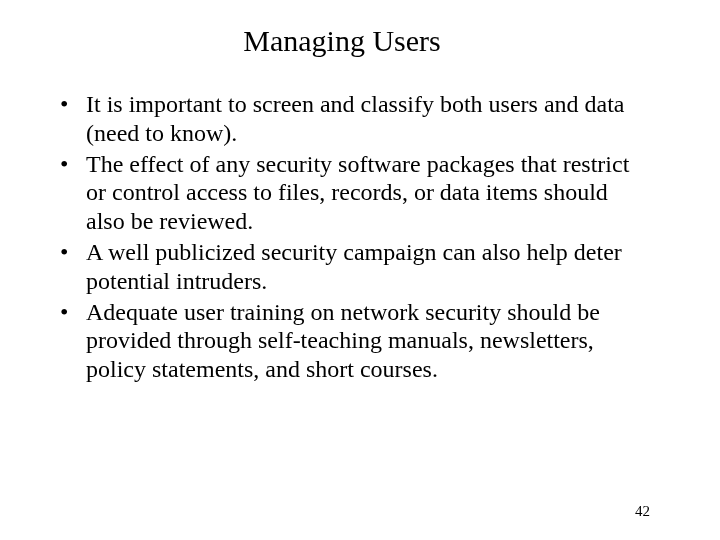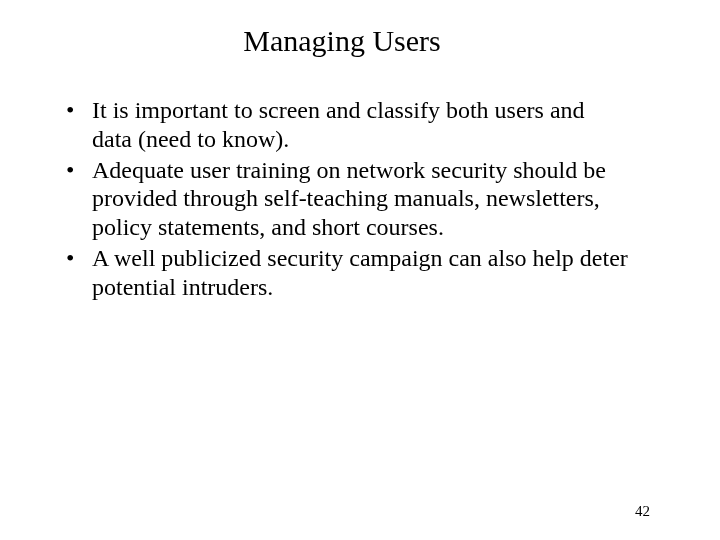--- a/index.html
+++ b/index.html
@@ -25,21 +25,21 @@
     padding-bottom: 10px;
   }
   .content {
     padding: 20px 48px 0 56px;
     font-size: 24px;
     line-height: 1.2;
   }
   ul.bullets {
     list-style: none;
     padding: 0;
-    margin: 8px;
+    margin: 2px;
   }
   ul.bullets > li {
     position: relative;
     padding-left: 28px;
     margin-bottom: 2px;
   }
   ul.bullets > li::before {
     content: "•";
     position: absolute;
     left: 2px;
@@ -56,18 +56,19 @@
   }
 </style>
 </head>
 <body>
 
 <div class="slide">
   <div class="title">Managing Users</div>
   <div class="content">
     <ul class="bullets">
       <li>It is important to screen and classify both users and data (need to know).</li>
+      <li>The effect of any security software packages that restrict or control access to files, records, or data items should also be reviewed.</li>
+      <li>A well publicized security campaign can also help deter potential intruders.</li>
       <li>Adequate user training on network security should be provided through self-teaching manuals, newsletters, policy statements, and short courses.</li>
-      <li>A well publicized security campaign can also help deter potential intruders.</li>
     </ul>
   </div>
   <div class="pagenum">42</div>
 </div>
 
 </body></html>

